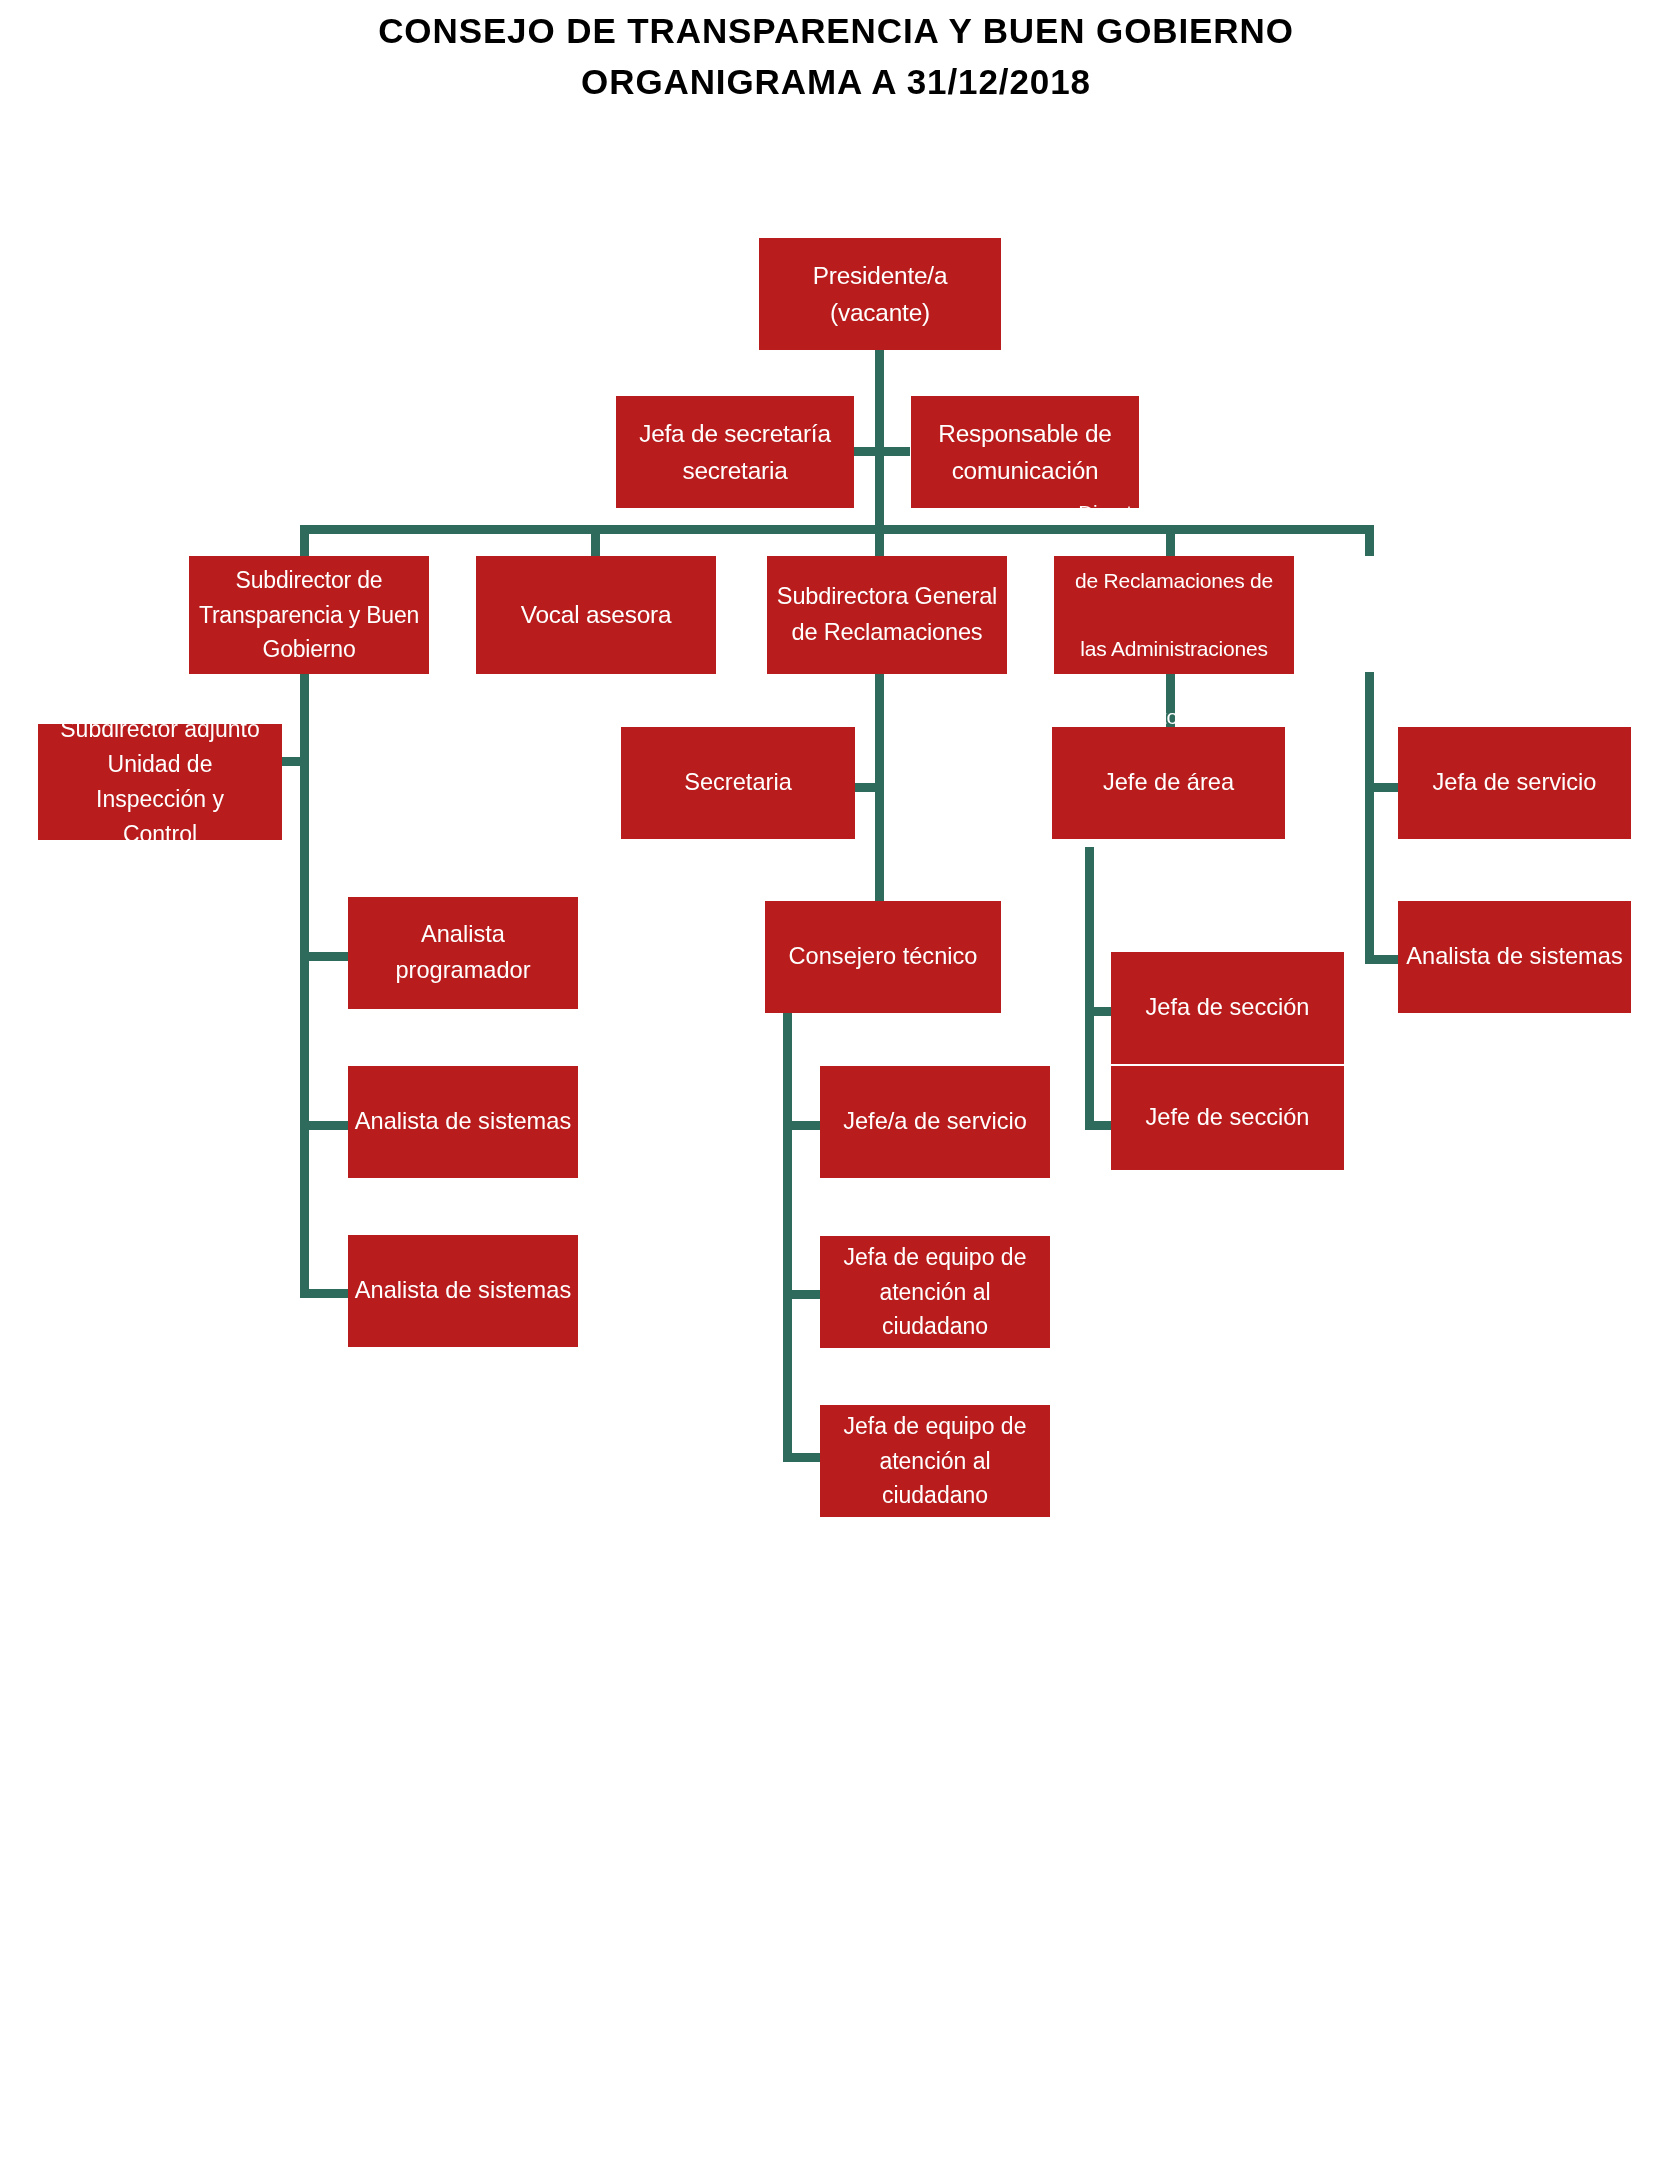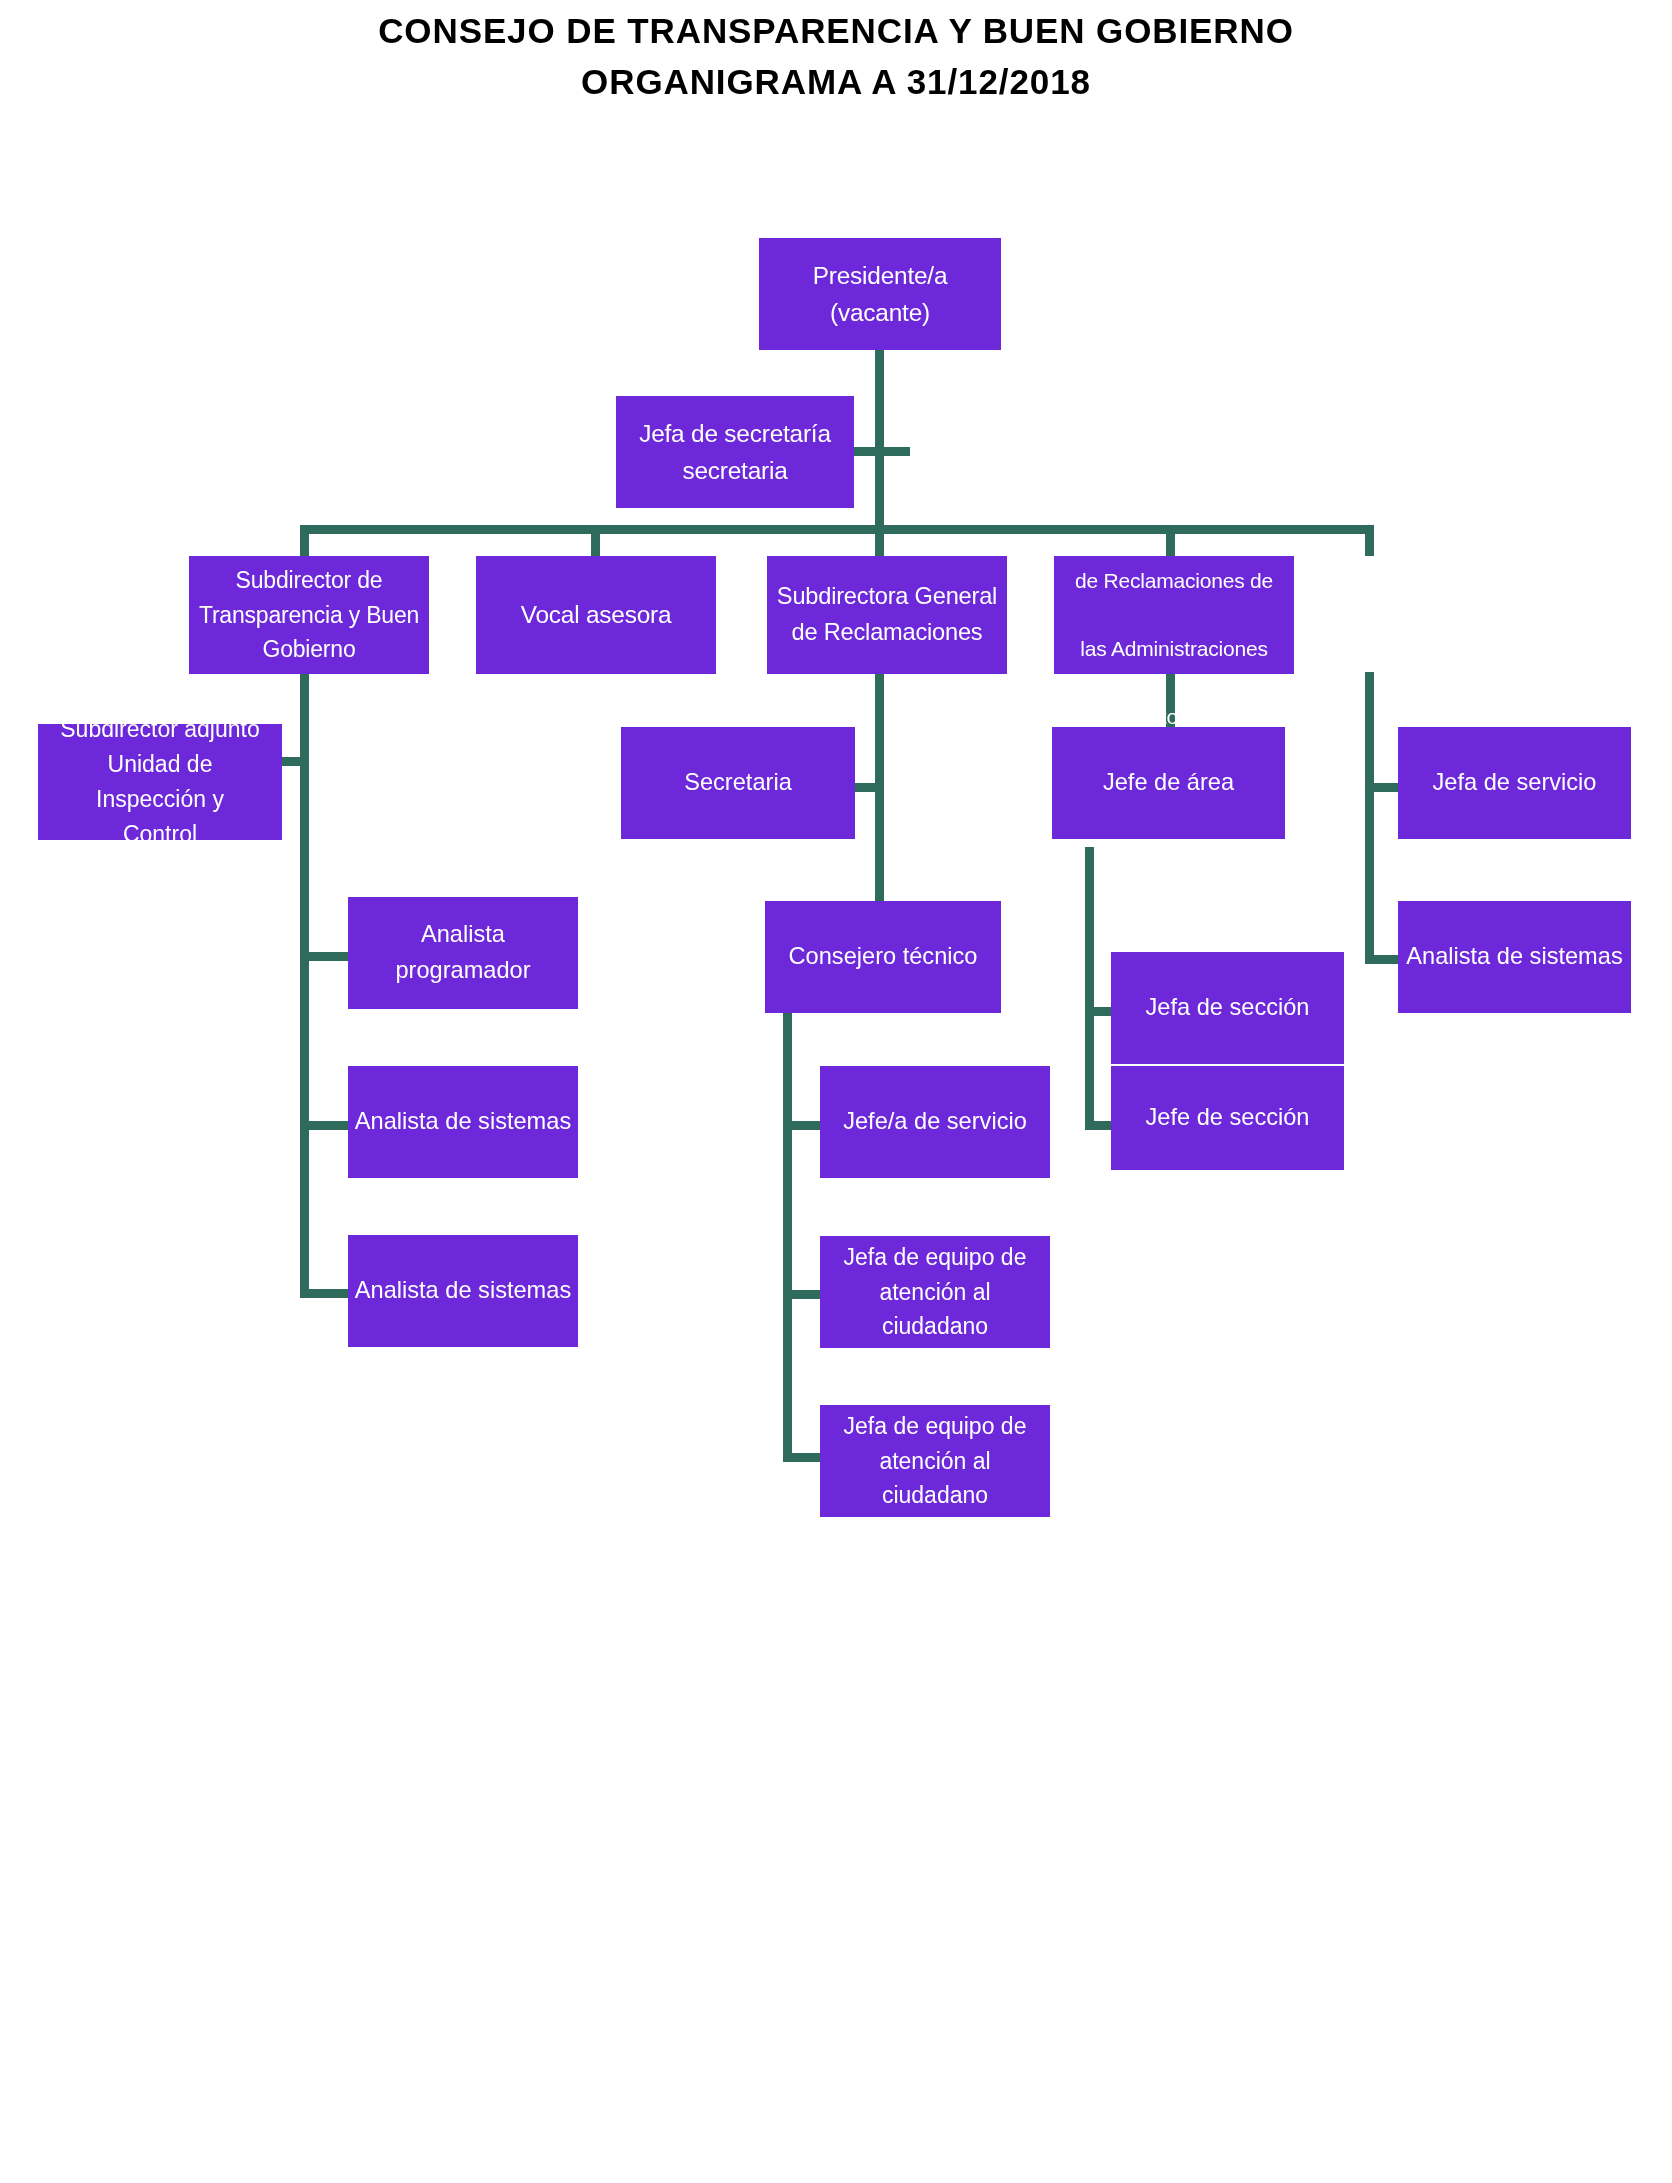--- a/index.html
+++ b/index.html
@@ -31,21 +31,21 @@
     font-family: "Liberation Sans", sans-serif;
     font-weight: bold;
     font-size: 35px;
     letter-spacing: 0.9px;
     color: #000000;
     line-height: 1.45;
     white-space: nowrap;
   }
   .node {
     position: absolute;
-    background: #6d28d9;
+    background: #b91c1c;
     color: #ffffff;
     display: flex;
     align-items: center;
     justify-content: center;
     text-align: center;
     box-sizing: border-box;
     padding: 0 6.3px;
     line-height: 1.52;
     font-family: "Liberation Sans", sans-serif;
   }
@@ -112,20 +112,24 @@
 
   <div class="node narrowfont" style="left:759px; top:238px; width:242px; height:112px; font-size:24.4px;">
     <span>Presidente/a (vacante)</span>
   </div>
 
   <div class="node narrowfont" style="left:616px; top:396px; width:238px; height:112px; font-size:24.4px; flex-direction:column;">
     <span>Jefa de secretaría</span>
     <span>secretaria</span>
   </div>
 
+  <div class="node narrowfont" style="left:911px; top:396px; width:228px; height:112px; font-size:24.4px; flex-direction:column;">
+    <span>Responsable de</span>
+    <span>comunicación</span>
+  </div>
 
   <div class="node narrowfont" style="left:189px; top:556px; width:240px; height:118px; font-size:23px; flex-direction:column;">
     <span>Subdirector de</span>
     <span>Transparencia y Buen</span>
     <span>Gobierno</span>
   </div>
 
   <div class="node narrowfont" style="left:476px; top:556px; width:240px; height:118px; font-size:24.4px;">
     <span>Vocal asesora</span>
   </div>

